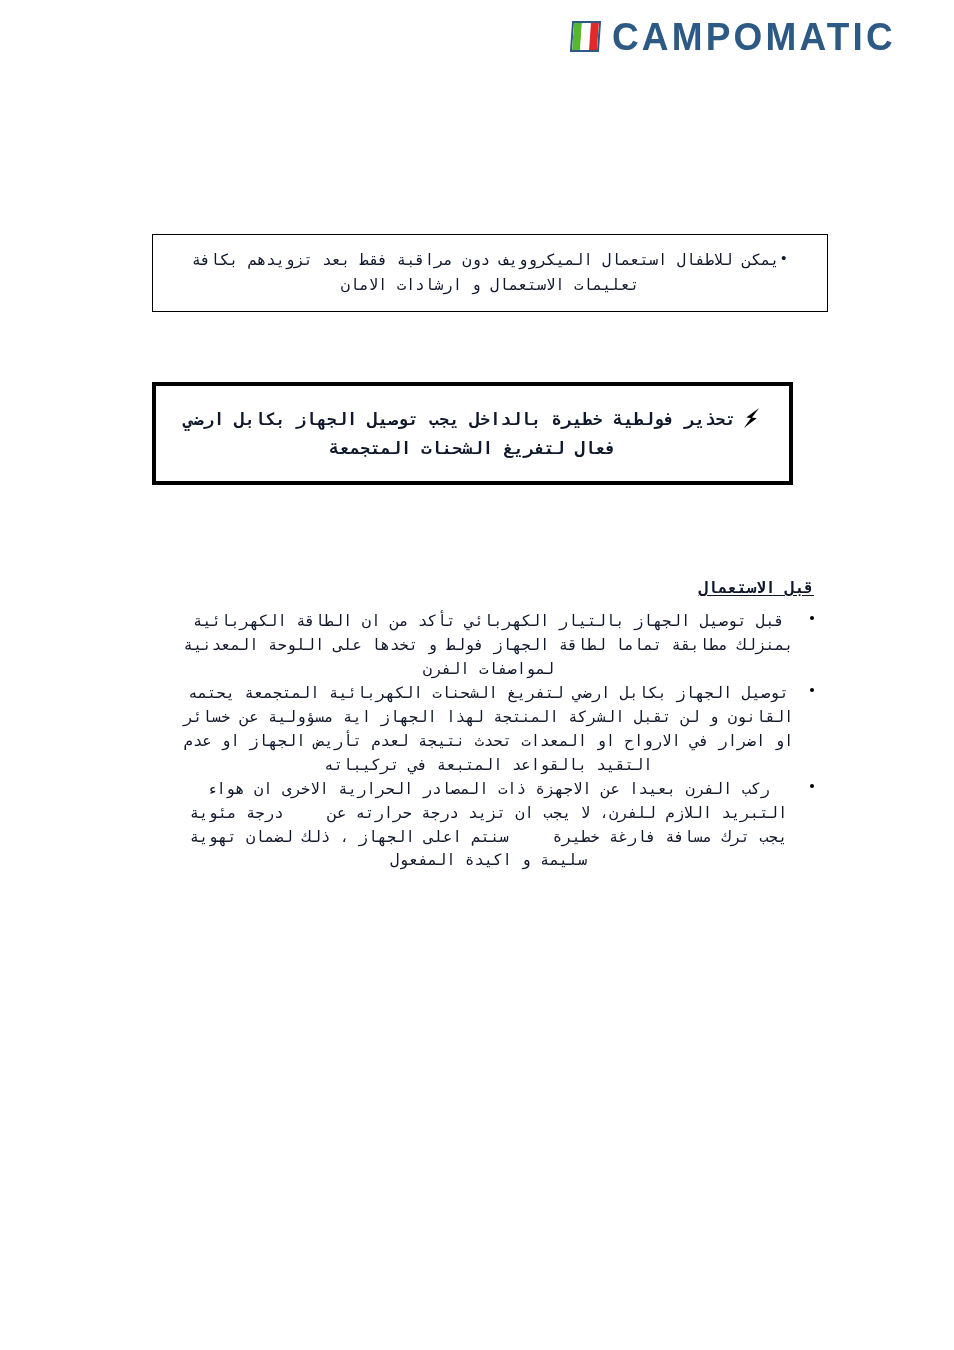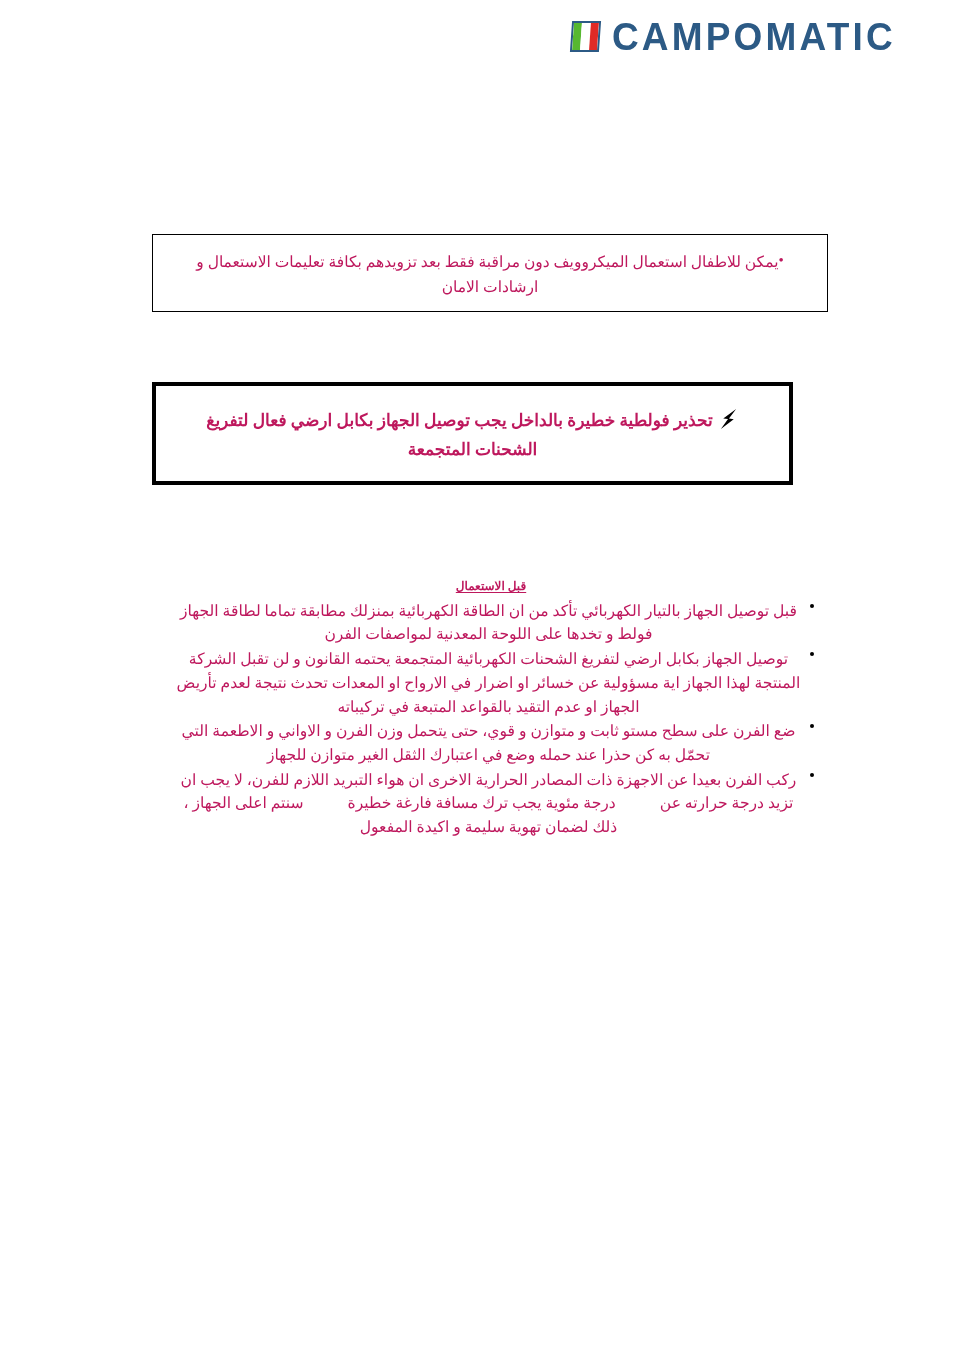--- a/index.html
+++ b/index.html
@@ -55,24 +55,24 @@
     bottom: 0;
     width: 33.34%;
     display: block;
   }
   .brand-flag .fg { left: 0;      background: #57b830; }
   .brand-flag .fw { left: 33.3%;  background: #ffffff; }
   .brand-flag .fr { left: 66.6%;  background: #e02a26; }
 
   
   .ar {
-    font-family: Liberation Serif, serif;
+    font-family: Liberation Mono, monospace;
     direction: rtl;
     text-align: right;
-    color: #be185d;
+    color: #0f172a;
   }
 
   
   .note-box {
     position: absolute;
     left: 152px;
     top: 234px;
     width: 676px;
     height: 78px;
     border: 1.6px solid #000000;
@@ -117,26 +117,25 @@
   .bolt-icon svg { display: block; }
 
   
   .before-use {
     position: absolute;
     left: 168px;
     top: 578px;
     width: 646px;
   }
   .section-title {
-    font-size: 12px;
+    font-size: 16px;
     font-weight: 700;
-    text-align: center;
     text-decoration: underline;
     text-underline-offset: 2px;
-    margin: 0 0 4px 0;
+    margin: 0 0 11px 0;
     line-height: 1.4;
   }
   ul.instr-list {
     list-style: none;
     margin: 0;
     padding: 0;
   }
   ul.instr-list > li {
     position: relative;
     font-size: 15.6px;
@@ -185,20 +184,16 @@
     <li class="ar">
       <span class="li-dot"></span>
       <span>قبل توصيل الجهاز بالتيار الكهربائي  تأكد من ان الطاقة الكهربائية بمنزلك مطابقة تماما لطاقة الجهاز   فولط   و تخدها على اللوحة المعدنية لمواصفات الفرن</span>
     </li>
     <li class="ar">
       <span class="li-dot"></span>
       <span>توصيل الجهاز بكابل ارضي لتفريغ الشحنات الكهربائية المتجمعة يحتمه القانون  و لن تقبل الشركة المنتجة لهذا الجهاز اية مسؤولية عن خسائر او اضرار في الارواح او المعدات تحدث نتيجة لعدم تأريض الجهاز او عدم التقيد بالقواعد المتبعة في تركيباته</span>
     </li>
     <li class="ar">
       <span class="li-dot"></span>
-      <span>ضع الفرن على سطح مستو ثابت و متوازن و قوي، حتى يتحمل وزن الفرن و الاواني و الاطعمة التي تحمّل به  كن حذرا عند حمله  وضع في اعتبارك الثقل الغير متوازن للجهاز</span>
-    </li>
-    <li class="ar">
-      <span class="li-dot"></span>
       <span>ركب الفرن بعيدا عن الاجهزة ذات المصادر الحرارية الاخرى  ان هواء التبريد اللازم للفرن، لا يجب ان تزيد درجة حرارته عن</span><span class="gap-md"></span><span>درجة مئوية  يجب ترك مسافة فارغة خطيرة</span><span class="gap-md"></span><span>سنتم اعلى الجهاز ، ذلك لضمان تهوية سليمة و اكيدة المفعول</span>
     </li>
   </ul>
 </div>
 
 </body></html>

